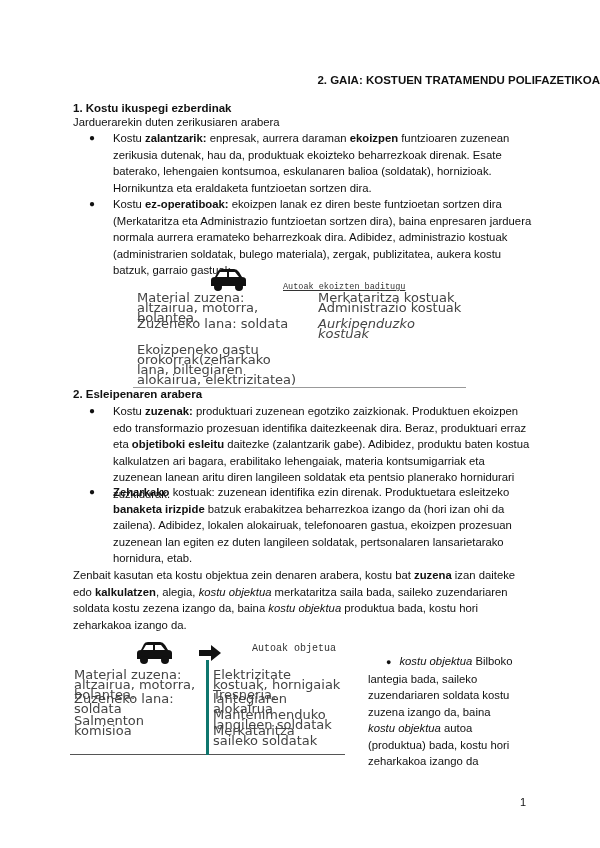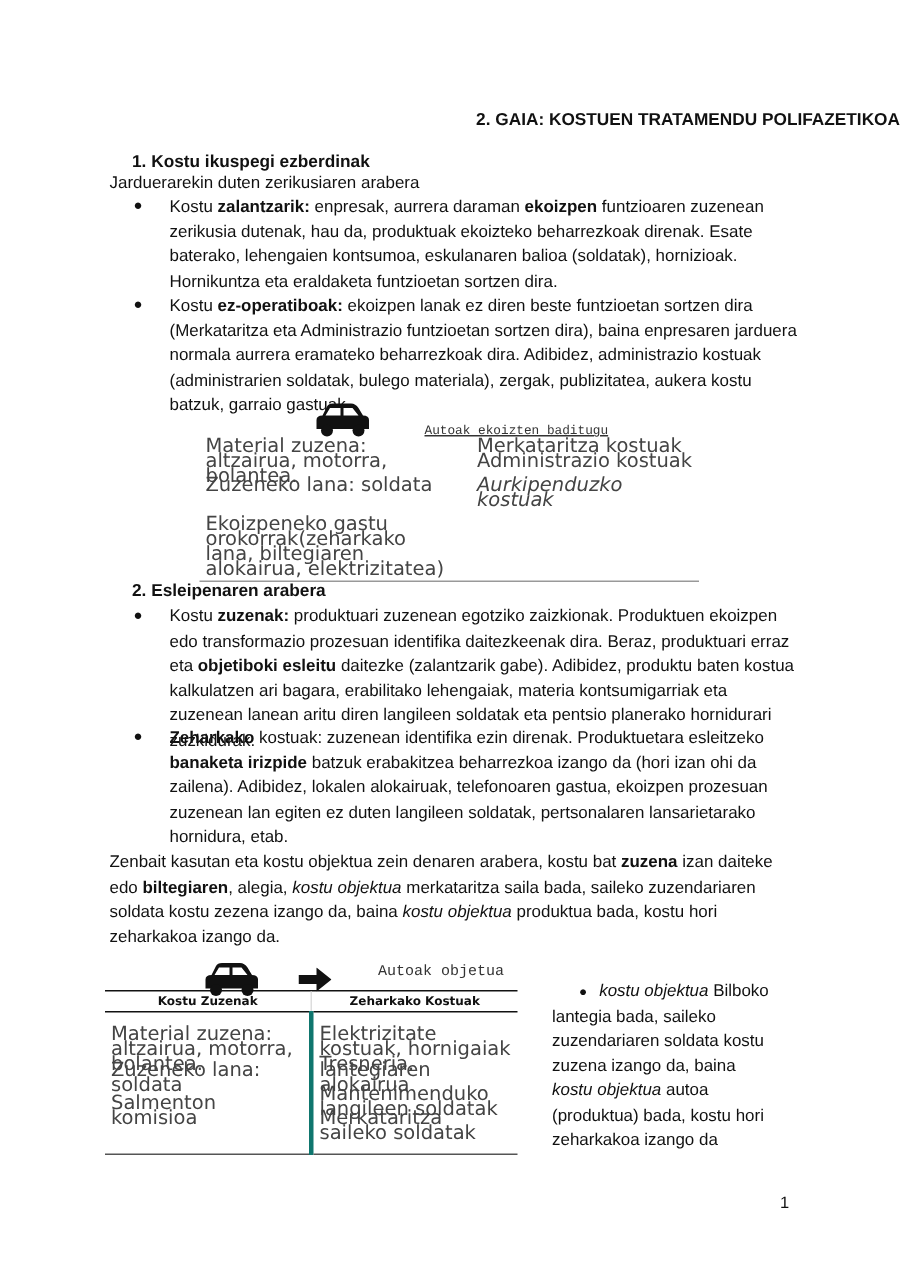--- a/index.html
+++ b/index.html
@@ -1,20 +1,20 @@
 <!DOCTYPE html>
 <html><head>
 <meta charset="utf-8">
 <style>
   html, body { margin:0; padding:0; background:#fff; }
   body { width:600px; height:848px; position:relative; overflow:hidden;
          font-family:"Liberation Sans", sans-serif; color:#111; font-size:11.3px; }
   .title { position:absolute; top:74px; left:0; width:600px; text-align:right;
            font-weight:bold; font-size:11.5px; }
-  .h { position:absolute; left:73px; font-weight:bold; font-size:11.5px;margin-left:15px; }
+  .h { position:absolute; left:73px; font-weight:bold; font-size:11.5px; }
   .p { position:absolute; left:73px; line-height:16.5px; }
   .bul { position:absolute; left:113px; width:420px; line-height:16.5px; }
   .bul .dot { position:absolute; left:-24px; top:0; font-size:10px; }
   b { font-weight:bold; }
   i { font-style:italic; }
   .car { position:absolute; }
   table.t { position:absolute; border-collapse:collapse; font-family:"DejaVu Sans", sans-serif; color:#444; }
   table.t th { font-size:7.6px; color:#111; font-weight:bold; padding:2px 4px; text-align:left;
                border-top:1.5px solid #111; border-bottom:1px solid #111; }
   table.t td { font-size:13px; vertical-align:top; padding:2px 4px; line-height:10px; }
@@ -70,40 +70,36 @@
   <span class="dot">●</span>
   <span>Kostu </span><b>zuzenak:</b><span> produktuari zuzenean egotziko zaizkionak. Produktuen ekoizpen edo transformazio prozesuan identifika daitezkeenak dira. Beraz, produktuari erraz eta </span><b>objetiboki esleitu</b><span> daitezke (zalantzarik gabe). Adibidez, produktu baten kostua kalkulatzen ari bagara, erabilitako lehengaiak, materia kontsumigarriak eta zuzenean lanean aritu diren langileen soldatak eta pentsio planerako hornidurari zuzkidurak.</span>
 </div>
 
 <div class="bul" style="top:484px">
   <span class="dot">●</span>
   <b>Zeharkako</b><span> kostuak: zuzenean identifika ezin direnak. Produktuetara esleitzeko </span><b>banaketa irizpide</b><span> batzuk erabakitzea beharrezkoa izango da (hori izan ohi da zailena). Adibidez, lokalen alokairuak, telefonoaren gastua, ekoizpen prozesuan zuzenean lan egiten ez duten langileen soldatak, pertsonalaren lansarietarako hornidura, etab.</span>
 </div>
 
 <div class="p" style="top:567px;width:460px">
-  <span>Zenbait kasutan eta kostu objektua zein denaren arabera, kostu bat </span><b>zuzena</b><span> izan daiteke edo </span><b>biltegiaren</b><span>, alegia, </span><i>kostu objektua</i><span> merkataritza saila bada, saileko zuzendariaren soldata kostu zezena izango da, baina </span><i>kostu objektua</i><span> produktua bada, kostu hori zeharkakoa izango da.</span>
+  <span>Zenbait kasutan eta kostu objektua zein denaren arabera, kostu bat </span><b>zuzena</b><span> izan daiteke edo </span><b>kalkulatzen</b><span>, alegia, </span><i>kostu objektua</i><span> merkataritza saila bada, saileko zuzendariaren soldata kostu zezena izango da, baina </span><i>kostu objektua</i><span> produktua bada, kostu hori zeharkakoa izango da.</span>
 </div>
 
 <svg class="car" style="left:133px;top:641px" width="42" height="24" viewBox="0 0 42 24">
   <path d="M4 18 L4 12 Q4 9 8 9 L11 3 Q12 1 15 1 L27 1 Q30 1 32 4 L35 9 Q39 9 39 12 L39 18 Z" fill="#111"></path>
   <path d="M13 4 L20 4 L20 9 L10 9 Z M22 4 L28 4 L32 9 L22 9 Z" fill="#fff"></path>
   <circle cx="11" cy="19" r="4" fill="#111"></circle>
     <circle cx="32" cy="19" r="4" fill="#111"></circle>
 </svg>
 <svg class="car" style="left:199px;top:645px" width="22" height="16" viewBox="0 0 22 16">
   <path d="M0 5 L12 5 L12 0 L22 8 L12 16 L12 11 L0 11 Z" fill="#111"></path>
 </svg>
 <div class="cap" style="left:252px;top:643px;font-size:10px">Autoak objetua</div>
 
 <table class="t" style="left:70px;top:660px;width:275px;border-bottom:1.5px solid #555">
   <tbody>
-      <tr>
-    <th style="text-align:center;font-size:8px">Kostu Zuzenak</th>
-    <th style="text-align:center;font-size:8px;border-left:1px solid #ddd">Zeharkako Kostuak</th>
-  </tr>
   <tr>
     <td style="width:128px;padding-top:10px;height:82px">
       <div style="height:24px">Material zuzena: altzairua, motorra, bolantea.</div>
       <div style="height:22px">Zuzeneko lana: soldata</div>
       <div>Salmenton komisioa</div>
     </td>
     <td style="padding-top:10px;border-left:3px solid #0f766e">
       <div style="height:24px">Elektrizitate kostuak, hornigaiak Tresneria.</div>
       <div style="height:16px">lantegiaren alokairua</div>
       <div style="height:16px">Mantenimenduko langileen soldatak</div>

